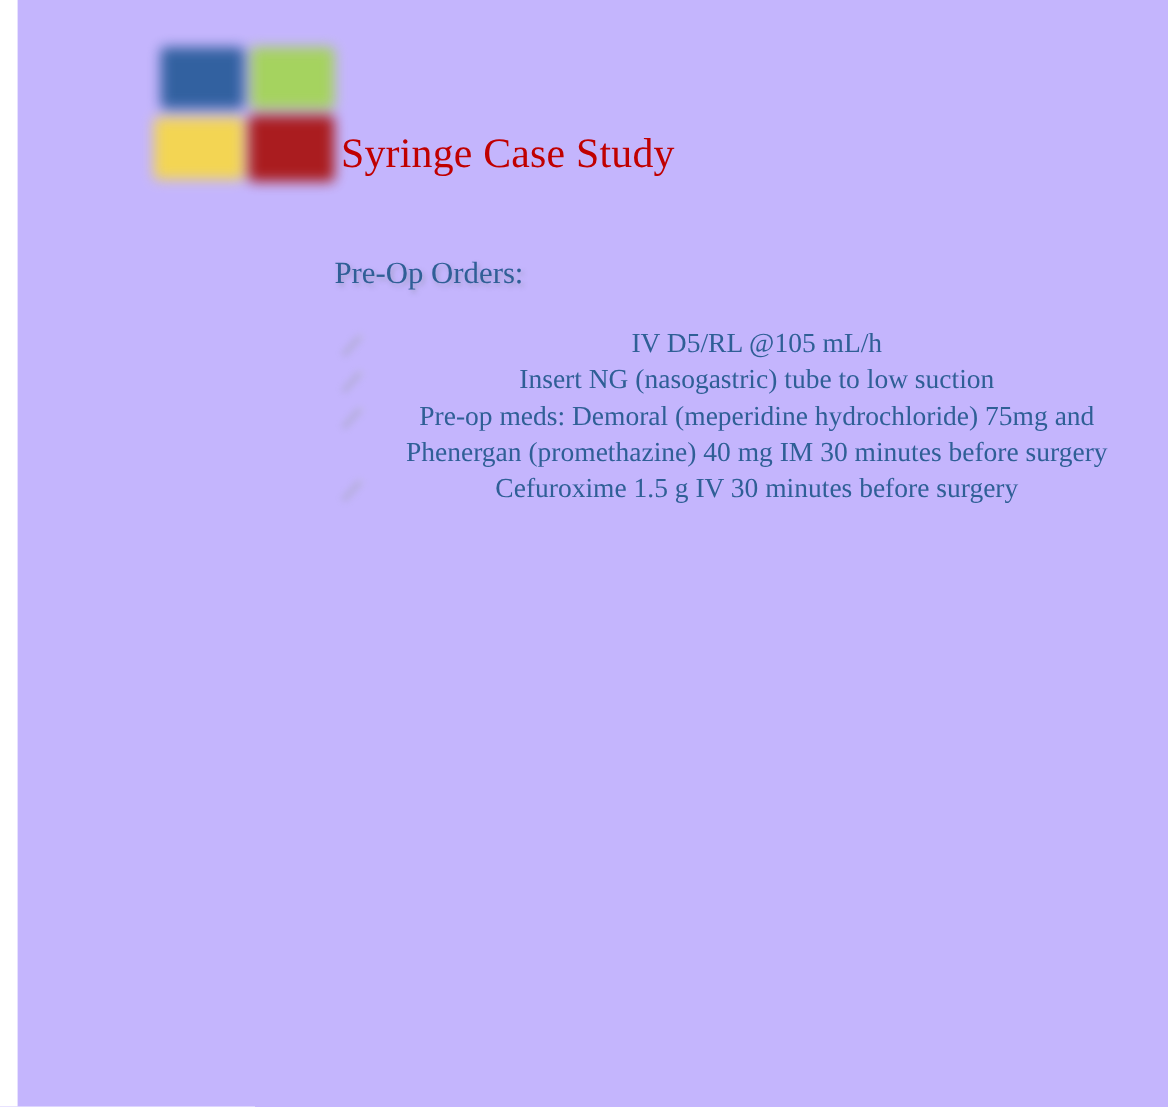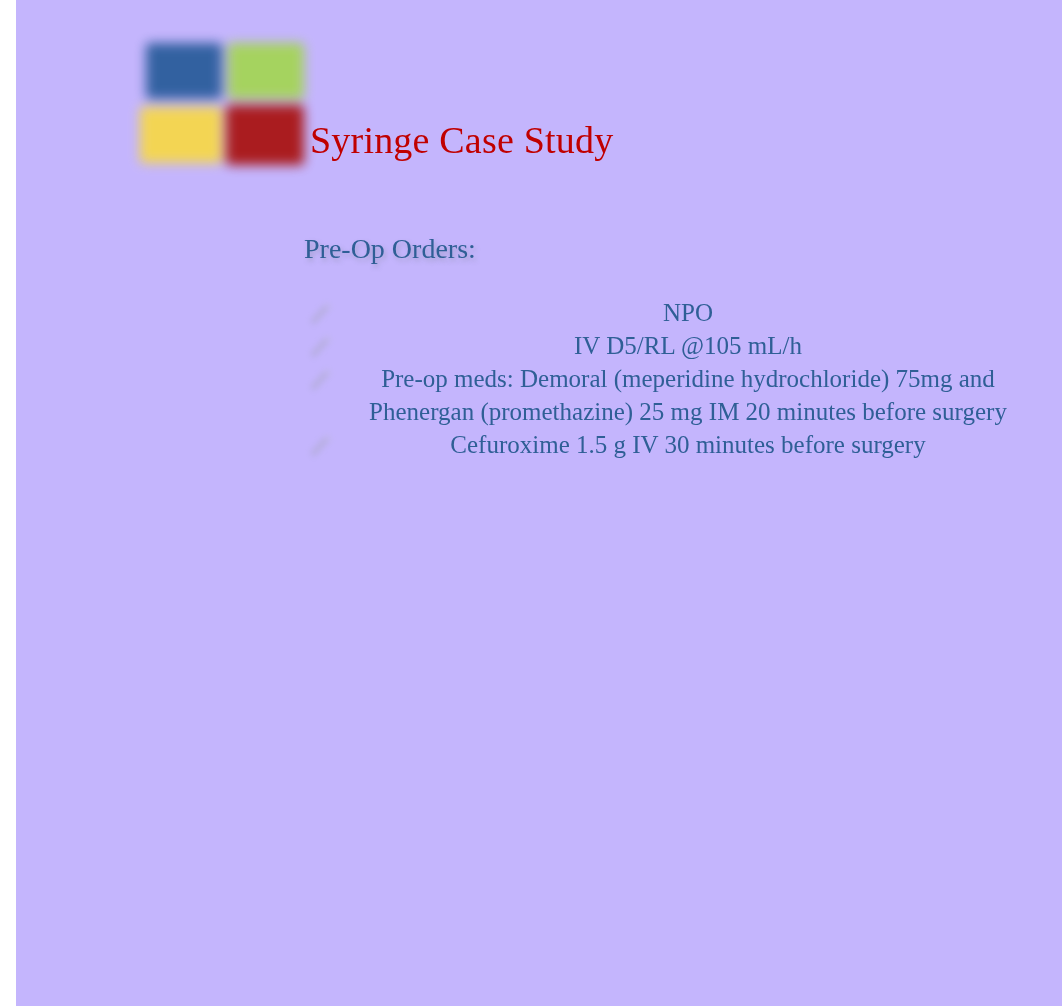--- a/index.html
+++ b/index.html
@@ -134,54 +134,54 @@
 
     <div id="slide-title">Syringe Case Study</div>
   </div>
 
   <div id="body-block">
 
     <div id="orders-heading">Pre-Op Orders:</div>
 
     <ul id="orders-list">
 
-      <li class="order-item">
-        <span class="order-bullet">
-          <svg width="30" height="26" viewBox="0 0 30 26">
-            <path d="M4 21 L18 5 L23 9 L9 24 Z" fill="#9aa0a0"></path>
-            <path d="M4 21 L7 24 L9 24 Z" fill="#6f7575"></path>
-            <path d="M18 5 L21 3 L26 7 L23 9 Z" fill="#b9bdbd"></path>
-          </svg>
-        </span>
-        <span class="order-text">NPO</span>
-      </li>
 
 
 
       <li class="order-item">
         <span class="order-bullet">
           <svg width="30" height="26" viewBox="0 0 30 26">
             <path d="M4 21 L18 5 L23 9 L9 24 Z" fill="#9aa0a0"></path>
             <path d="M4 21 L7 24 L9 24 Z" fill="#6f7575"></path>
             <path d="M18 5 L21 3 L26 7 L23 9 Z" fill="#b9bdbd"></path>
           </svg>
         </span>
         <span class="order-text">IV D5/RL @105 mL/h</span>
       </li>
 
+      <li class="order-item">
+        <span class="order-bullet">
+          <svg width="30" height="26" viewBox="0 0 30 26">
+            <path d="M4 21 L18 5 L23 9 L9 24 Z" fill="#9aa0a0"></path>
+            <path d="M4 21 L7 24 L9 24 Z" fill="#6f7575"></path>
+            <path d="M18 5 L21 3 L26 7 L23 9 Z" fill="#b9bdbd"></path>
+          </svg>
+        </span>
+        <span class="order-text">Insert NG (nasogastric) tube to low suction</span>
+      </li>
 
       <li class="order-item">
         <span class="order-bullet">
           <svg width="30" height="26" viewBox="0 0 30 26">
             <path d="M4 21 L18 5 L23 9 L9 24 Z" fill="#9aa0a0"></path>
             <path d="M4 21 L7 24 L9 24 Z" fill="#6f7575"></path>
             <path d="M18 5 L21 3 L26 7 L23 9 Z" fill="#b9bdbd"></path>
           </svg>
         </span>
-        <span class="order-text">Pre-op meds: Demoral (meperidine hydrochloride) 75mg and Phenergan (promethazine) 25 mg IM 20 minutes before surgery</span>
+        <span class="order-text">Pre-op meds: Demoral (meperidine hydrochloride) 75mg and Phenergan (promethazine) 40 mg IM 30 minutes before surgery</span>
       </li>
 
       <li class="order-item">
         <span class="order-bullet">
           <svg width="30" height="26" viewBox="0 0 30 26">
             <path d="M4 21 L18 5 L23 9 L9 24 Z" fill="#9aa0a0"></path>
             <path d="M4 21 L7 24 L9 24 Z" fill="#6f7575"></path>
             <path d="M18 5 L21 3 L26 7 L23 9 Z" fill="#b9bdbd"></path>
           </svg>
         </span>

